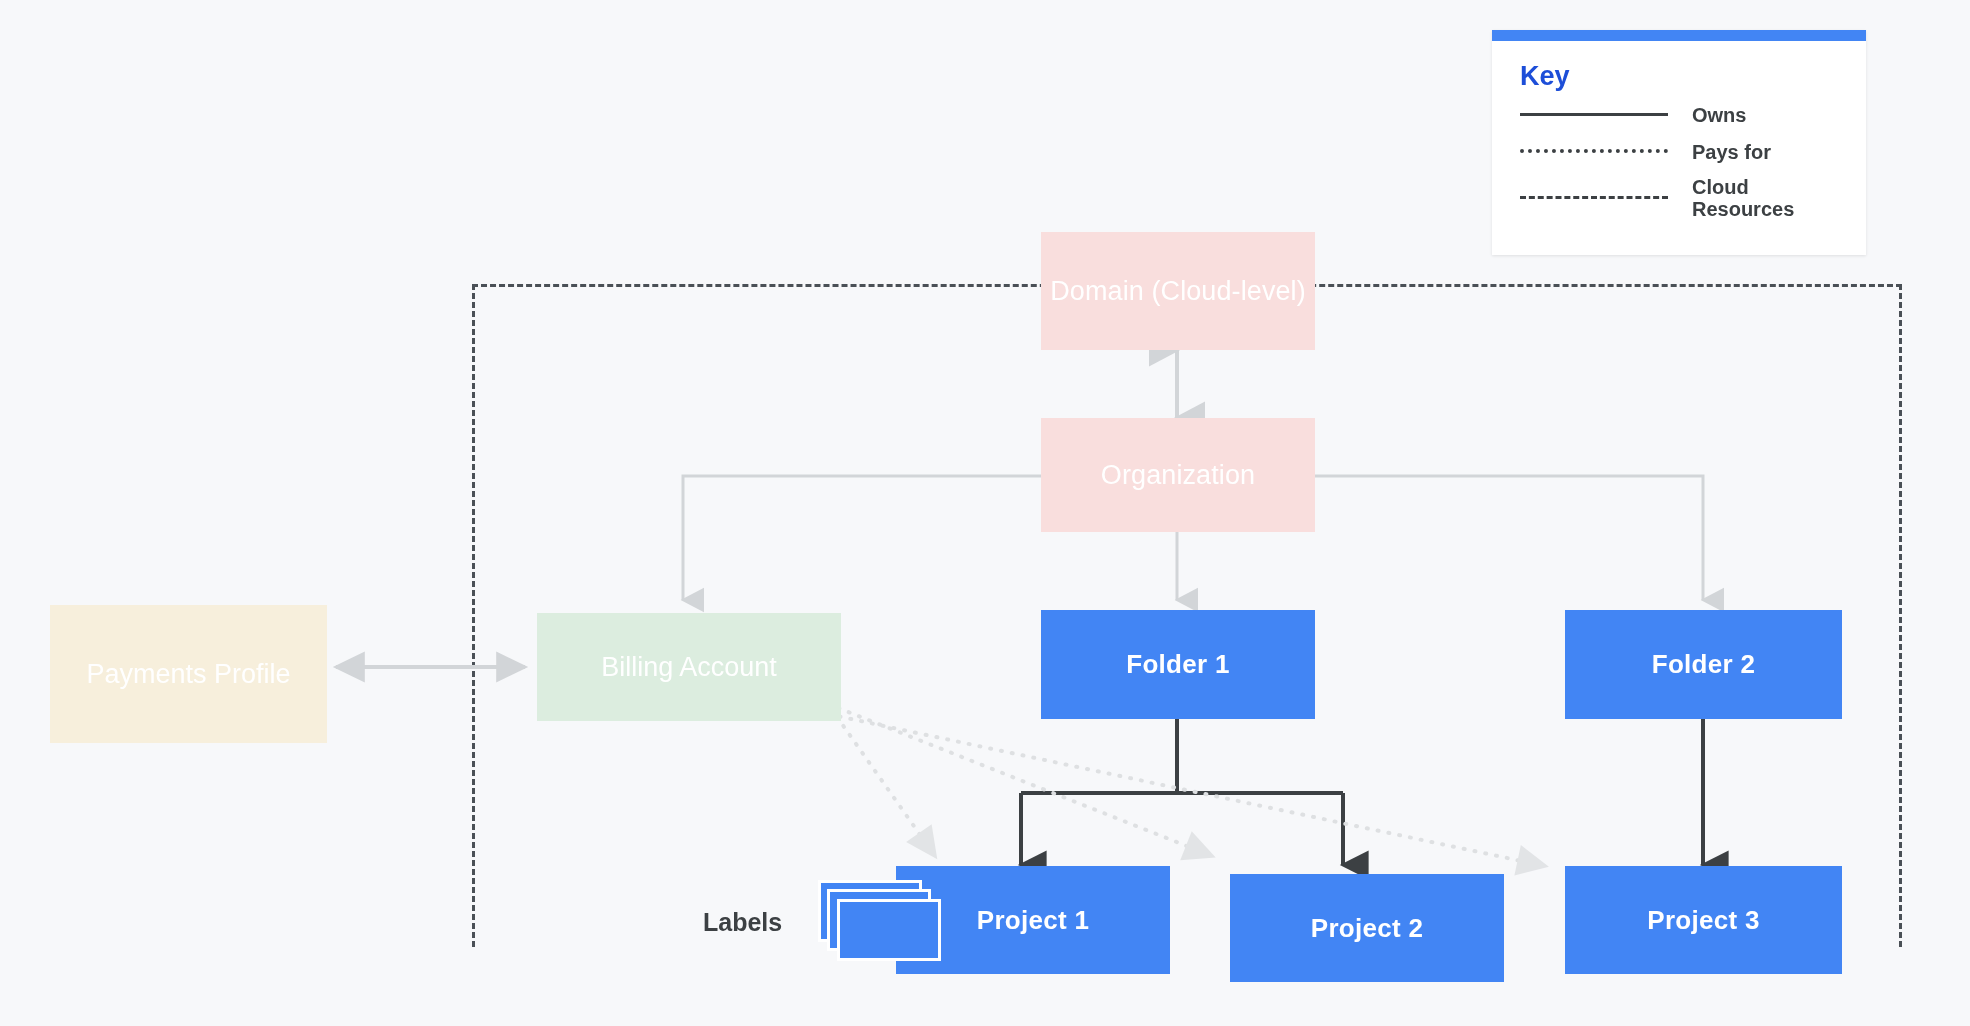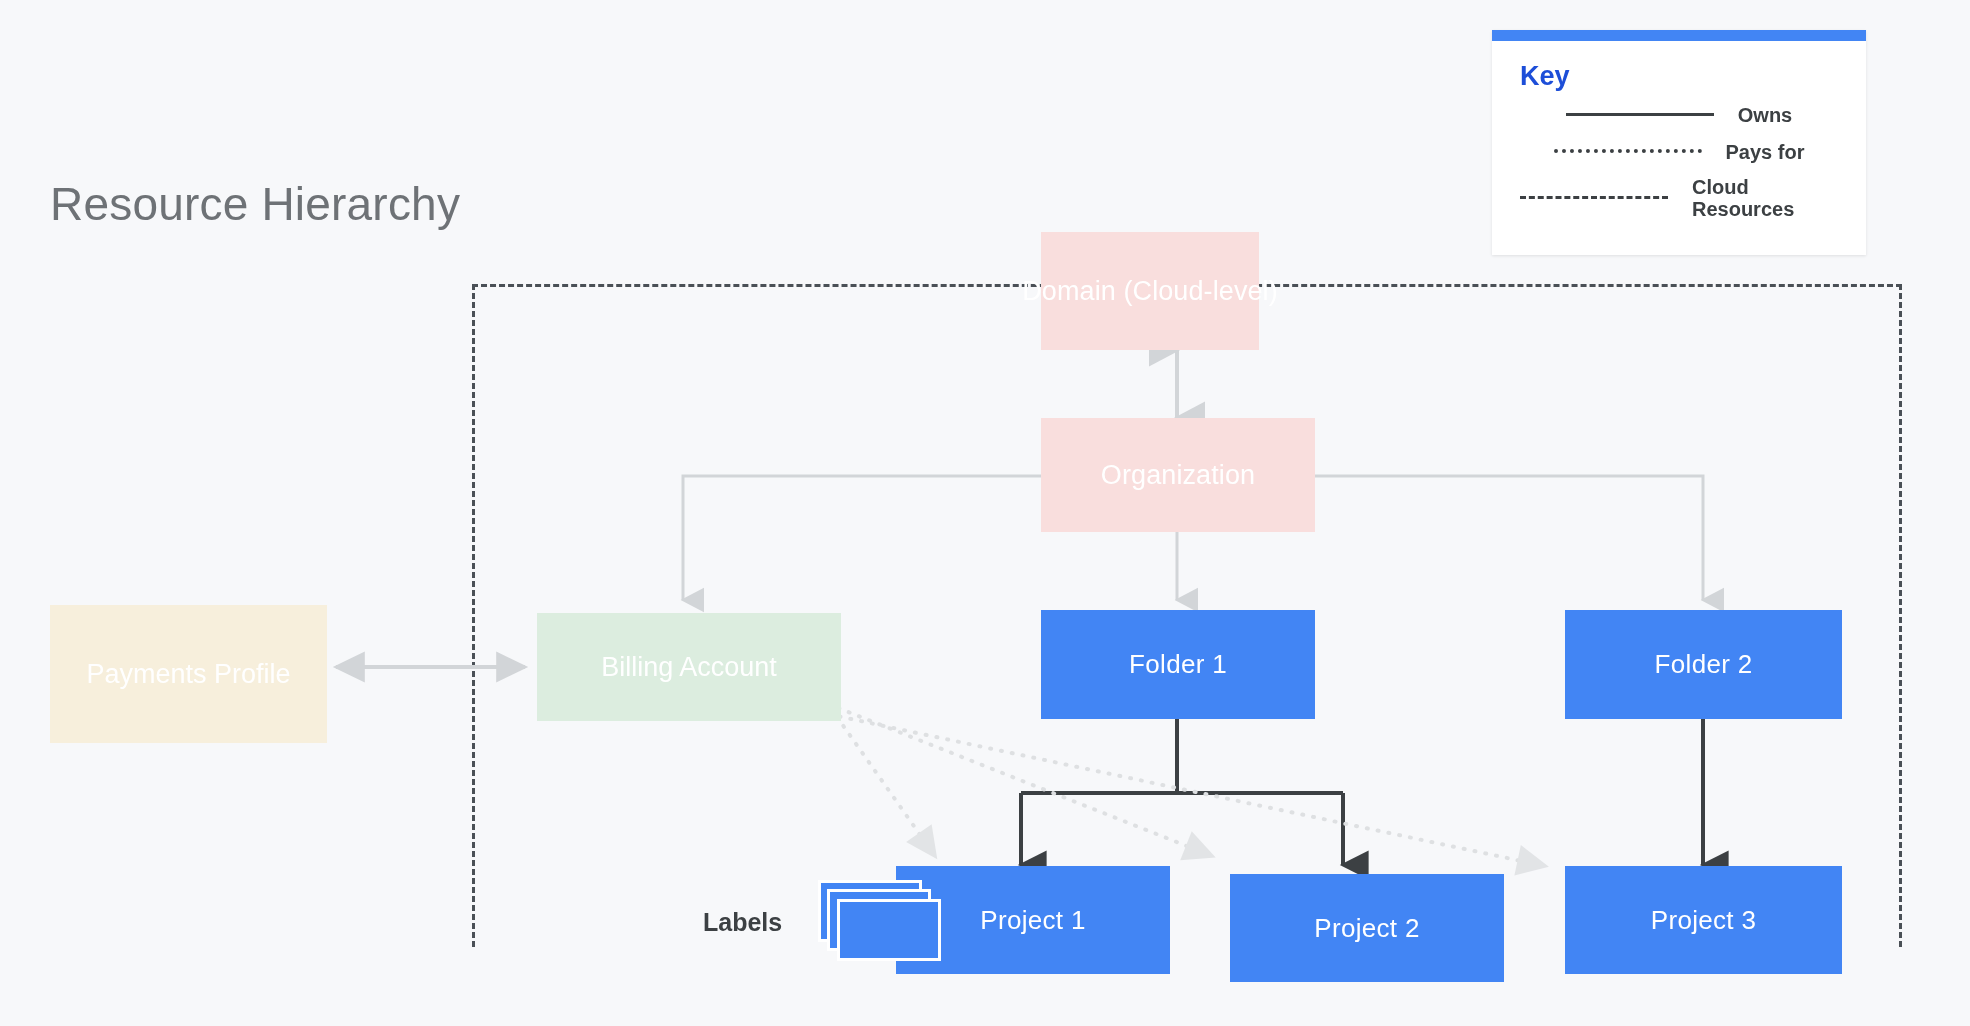--- a/index.html
+++ b/index.html
@@ -66,21 +66,21 @@
   .node.green { background: #DCEDDF; }
   .node.green .node-label {
     color: #FFFFFF;
     font-size: 27px;
     font-weight: 400;
   }
   .node.blue { background: #4285F4; }
   .node.blue .node-label {
     color: #FFFFFF;
     font-size: 26px;
-    font-weight: 400;
+    font-weight: 700;
     letter-spacing: 0.3px;
   }
 
   
   .cloud-boundary {
     position: absolute;
     left: 472px;
     top: 284px;
     width: 1430px;
     height: 663px;
@@ -138,21 +138,20 @@
     color: #1d4ed8;
     font-size: 27px;
     font-weight: 700;
     margin-bottom: 10px;
   }
   .key-row {
     display: flex;
     align-items: center;
     margin-bottom: 11px;
     min-height: 26px;
-    justify-content: center;
   }
   .key-row:last-child { margin-bottom: 16px; }
   .key-sample {
     width: 148px;
     flex: 0 0 148px;
     height: 2px;
     margin-right: 24px;
   }
   .key-sample.solid  { border-top: 3px solid #3C4043; }
   .key-sample.dotted { border-top: 4px dotted #3C4043; }
@@ -162,21 +161,20 @@
     font-weight: 700;
     color: #3C4043;
     line-height: 1.12;
   }
 </style>
 </head>
 <body>
 
 <div id="canvas">
 
-  <div class="page-title">Resource Hierarchy</div>
 
   <div class="cloud-boundary"></div>
 
   <svg class="edges" viewBox="0 0 1970 1026" xmlns="http://www.w3.org/2000/svg">
     <defs>
       <marker id="arrowGray" markerWidth="9" markerHeight="9" refX="4.5" refY="7.6" orient="auto" markerUnits="strokeWidth">
         <path d="M0.4,0.6 L8.6,0.6 L4.5,8.4 Z" fill="#D2D5D8"></path>
       </marker>
       <marker id="arrowGrayUp" markerWidth="9" markerHeight="9" refX="4.5" refY="1.4" orient="auto" markerUnits="strokeWidth">
         <path d="M4.5,0.6 L8.6,8.4 L0.4,8.4 Z" fill="#D2D5D8"></path>
@@ -230,21 +228,21 @@
       <line x1="818" y1="690" x2="935" y2="856" stroke="#DEE0E2" stroke-width="4" stroke-dasharray="1 10" stroke-linecap="round" marker-end="url(#arrowDots)"></line>
     </g>
     <g>
       <line x1="818" y1="700" x2="1212" y2="856" stroke="#DEE0E2" stroke-width="4" stroke-dasharray="1 10" stroke-linecap="round" marker-end="url(#arrowDots)"></line>
     </g>
     <g>
       <line x1="818" y1="712" x2="1545" y2="866" stroke="#DEE0E2" stroke-width="4" stroke-dasharray="1 10" stroke-linecap="round" marker-end="url(#arrowDots)"></line>
     </g>
   </svg>
 
-  <div class="node pink" style="left:1041px; top:232px; width:218px; height:118px;">
+  <div class="node pink" style="left:1041px; top:232px; width:274px; height:118px;">
     <span class="node-label">Domain (Cloud-level)</span>
   </div>
 
   <div class="node pink" style="left:1041px; top:418px; width:274px; height:114px;">
     <span class="node-label">Organization</span>
   </div>
 
   <div class="node cream" style="left:50px; top:605px; width:277px; height:138px;">
     <span class="node-label">Payments Profile</span>
   </div>

